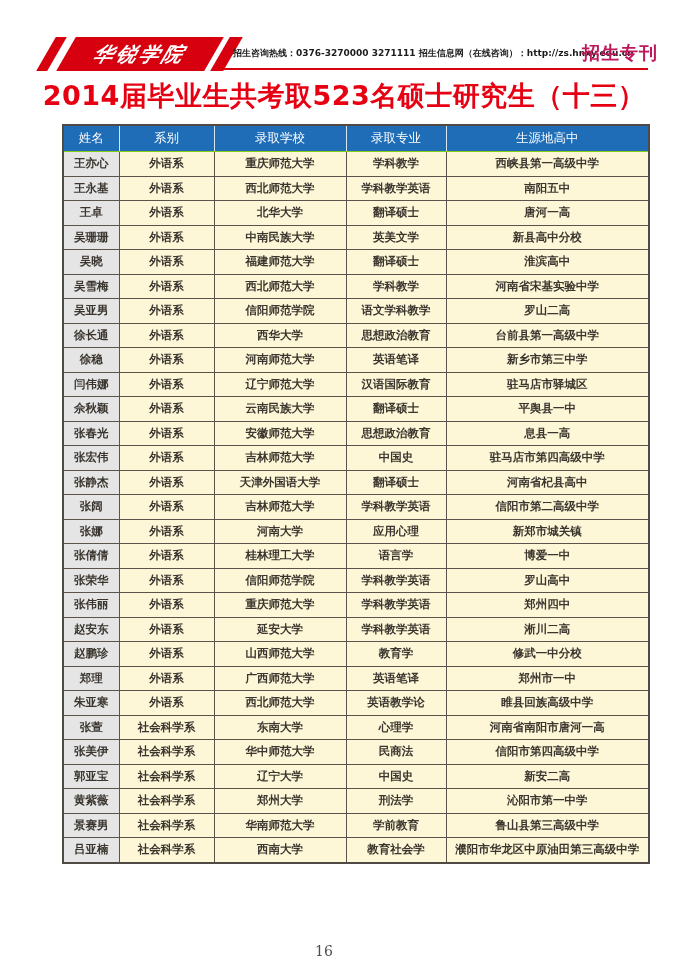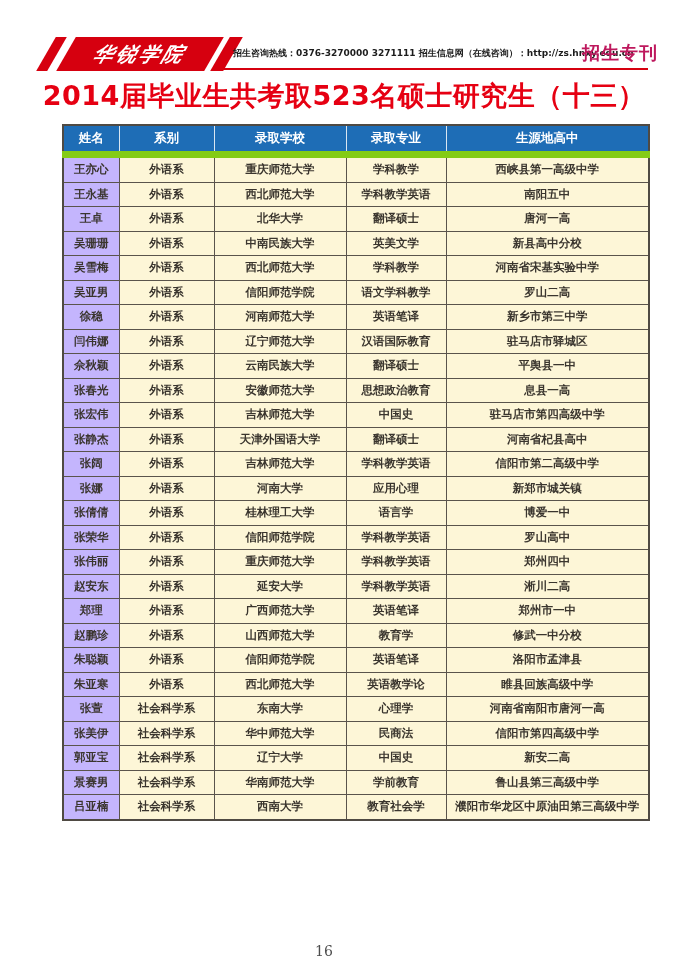--- a/index.html
+++ b/index.html
@@ -33,32 +33,32 @@
     position:absolute;left:0;top:78px;width:688px;text-align:center;
     color:#e60012;font-size:27px;font-weight:900;letter-spacing:0.5px;white-space:nowrap;
   }
   
   table.results{
     position:absolute;left:62px;top:124px;width:586px;
     border-collapse:collapse;table-layout:fixed;
     border:2px solid #4f4a43;
   }
   table.results th{
-    background:#1e6db6;color:#ffffff;font-size:12.5px;font-weight:bold;
+    background:#1e6db6;color:#ffffff;font-size:12.5px;font-weight:normal;
     height:25px;padding:0;text-align:center;
-    border-left:1px solid #d9e6f2;border-bottom:7px solid #84cc16;
+    border-left:1px solid #d9e6f2;border-bottom:1px solid #84cc16;
   }
   table.results th:first-child{border-left:none;}
   table.results td{
     height:23.5px;padding:0 2px;text-align:center;vertical-align:middle;
     font-size:11.5px;font-weight:600;color:#3a352e;
     background:#fdf6d7;border:1px solid #5a544c;
     white-space:nowrap;overflow:hidden;
   }
-  table.results td.name{background:#c4b5fd;}
+  table.results td.name{background:#e5e5e5;}
   
   .page-number{
     position:absolute;left:0;top:943px;width:648px;text-align:center;
     font-size:14px;color:#4d4d4d;font-family:"DejaVu Serif","Liberation Serif",serif;
   }
 </style>
 </head>
 <body>
 
 <div class="banner">
@@ -116,34 +116,48 @@
         <td>唐河一高</td>
       </tr>
       <tr>
         <td class="name">吴珊珊</td>
         <td>外语系</td>
         <td>中南民族大学</td>
         <td>英美文学</td>
         <td>新县高中分校</td>
       </tr>
       <tr>
+        <td class="name">吴晓</td>
+        <td>外语系</td>
+        <td>福建师范大学</td>
+        <td>翻译硕士</td>
+        <td>淮滨高中</td>
+      </tr>
+      <tr>
         <td class="name">吴雪梅</td>
         <td>外语系</td>
         <td>西北师范大学</td>
         <td>学科教学</td>
         <td>河南省宋基实验中学</td>
       </tr>
       <tr>
         <td class="name">吴亚男</td>
         <td>外语系</td>
         <td>信阳师范学院</td>
         <td>语文学科教学</td>
         <td>罗山二高</td>
       </tr>
       <tr>
+        <td class="name">徐长通</td>
+        <td>外语系</td>
+        <td>西华大学</td>
+        <td>思想政治教育</td>
+        <td>台前县第一高级中学</td>
+      </tr>
+      <tr>
         <td class="name">徐稳</td>
         <td>外语系</td>
         <td>河南师范大学</td>
         <td>英语笔译</td>
         <td>新乡市第三中学</td>
       </tr>
       <tr>
         <td class="name">闫伟娜</td>
         <td>外语系</td>
         <td>辽宁师范大学</td>
@@ -214,41 +228,34 @@
         <td>郑州四中</td>
       </tr>
       <tr>
         <td class="name">赵安东</td>
         <td>外语系</td>
         <td>延安大学</td>
         <td>学科教学英语</td>
         <td>淅川二高</td>
       </tr>
       <tr>
+        <td class="name">赵鹏珍</td>
+        <td>外语系</td>
+        <td>山西师范大学</td>
+        <td>教育学</td>
+        <td>修武一中分校</td>
+      </tr>
+      <tr>
         <td class="name">郑理</td>
         <td>外语系</td>
         <td>广西师范大学</td>
         <td>英语笔译</td>
         <td>郑州市一中</td>
       </tr>
       <tr>
-        <td class="name">赵鹏珍</td>
-        <td>外语系</td>
-        <td>山西师范大学</td>
-        <td>教育学</td>
-        <td>修武一中分校</td>
-      </tr>
-      <tr>
-        <td class="name">朱聪颖</td>
-        <td>外语系</td>
-        <td>信阳师范学院</td>
-        <td>英语笔译</td>
-        <td>洛阳市孟津县</td>
-      </tr>
-      <tr>
         <td class="name">朱亚寒</td>
         <td>外语系</td>
         <td>西北师范大学</td>
         <td>英语教学论</td>
         <td>睢县回族高级中学</td>
       </tr>
       <tr>
         <td class="name">张萱</td>
         <td>社会科学系</td>
         <td>东南大学</td>
@@ -263,20 +270,27 @@
         <td>信阳市第四高级中学</td>
       </tr>
       <tr>
         <td class="name">郭亚宝</td>
         <td>社会科学系</td>
         <td>辽宁大学</td>
         <td>中国史</td>
         <td>新安二高</td>
       </tr>
       <tr>
+        <td class="name">黄紫薇</td>
+        <td>社会科学系</td>
+        <td>郑州大学</td>
+        <td>刑法学</td>
+        <td>沁阳市第一中学</td>
+      </tr>
+      <tr>
         <td class="name">景赛男</td>
         <td>社会科学系</td>
         <td>华南师范大学</td>
         <td>学前教育</td>
         <td>鲁山县第三高级中学</td>
       </tr>
       <tr>
         <td class="name">吕亚楠</td>
         <td>社会科学系</td>
         <td>西南大学</td>

